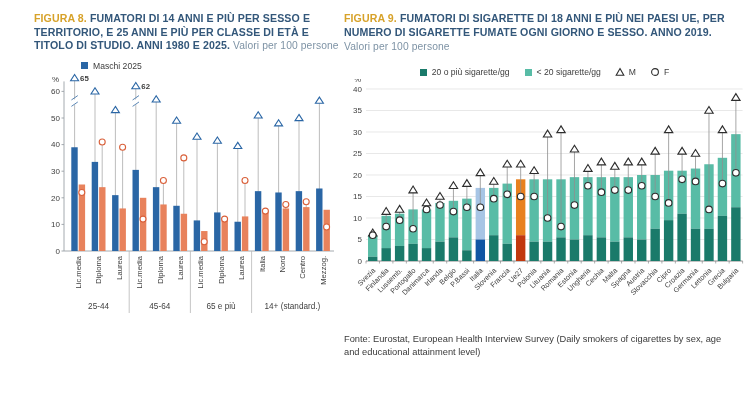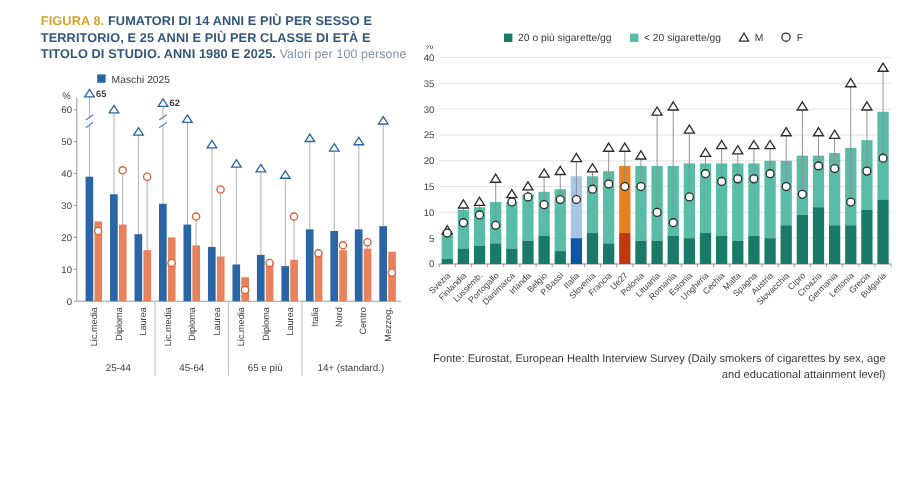--- a/index.html
+++ b/index.html
@@ -12,21 +12,21 @@
   .fig-label{color:#d7a22a;}
   .fig-title{color:#33577a;}
   .subtitle{color:#7e93a5;font-weight:normal;font-size:10.3px;}
   .subtitle.block{display:block;margin-top:1px;}
   .legend8{display:grid;grid-template-columns:128px 140px;margin:8px 0 0 46px;row-gap:1px;}
   .legend9{display:flex;justify-content:center;gap:14px;margin:14px 0 0 0;}
   .li{display:flex;align-items:center;gap:4px;font-size:8.6px;color:#3d3d3d;white-space:nowrap;}
   .li svg{flex:none;}
   .chartbox{margin-top:2px;}
   .fonte{font-size:9.3px;color:#3a3a3a;line-height:1.36;margin-top:6px;padding-right:6px;}
-  .panel.right .fonte{margin-top:2px;text-align:right;}
+  .panel.right .fonte{margin-top:2px;}
 </style>
 </head>
 <body>
 
 <div class="page">
 
   <div class="panel left">
     <div class="heading">
       <span class="fig-label">FIGURA 8.</span>
       <span class="fig-title">FUMATORI DI 14 ANNI E PIÙ PER SESSO E TERRITORIO, E 25 ANNI E PIÙ PER CLASSE DI ETÀ E TITOLO DI STUDIO. ANNI 1980 E 2025.</span>
@@ -166,20 +166,25 @@
           <line x1="156.39999999999998" y1="178" x2="156.39999999999998" y2="240" stroke="#b8b8b8" stroke-width="0.8"></line>
           <text x="186.99999999999997" y="236" font-size="8.2" text-anchor="middle" fill="#404040" font-family="&quot;Liberation Sans&quot;, sans-serif">65 e più</text>
           <line x1="217.6" y1="178" x2="217.6" y2="240" stroke="#b8b8b8" stroke-width="0.8"></line>
           <text x="258.4" y="236" font-size="8.2" text-anchor="middle" fill="#404040" font-family="&quot;Liberation Sans&quot;, sans-serif">14+ (standard.)</text>
         </svg>
     </div>
 
   </div>
 
   <div class="panel right">
+    <div class="heading">
+      <span class="fig-label">FIGURA 9.</span>
+      <span class="fig-title">FUMATORI DI SIGARETTE DI 18 ANNI E PIÙ NEI PAESI UE, PER NUMERO DI SIGARETTE FUMATE OGNI GIORNO E SESSO. ANNO 2019.</span>
+      <span class="subtitle block">Valori per 100 persone</span>
+    </div>
 
     <div class="legend9">
       <span class="li">
         <svg width="9" height="9">
             <rect x="1" y="1" width="7" height="7" fill="#1a7a6a"></rect>
           </svg>
         <span>20 o più sigarette/gg</span>
       </span>
       <span class="li">
         <svg width="9" height="9">

